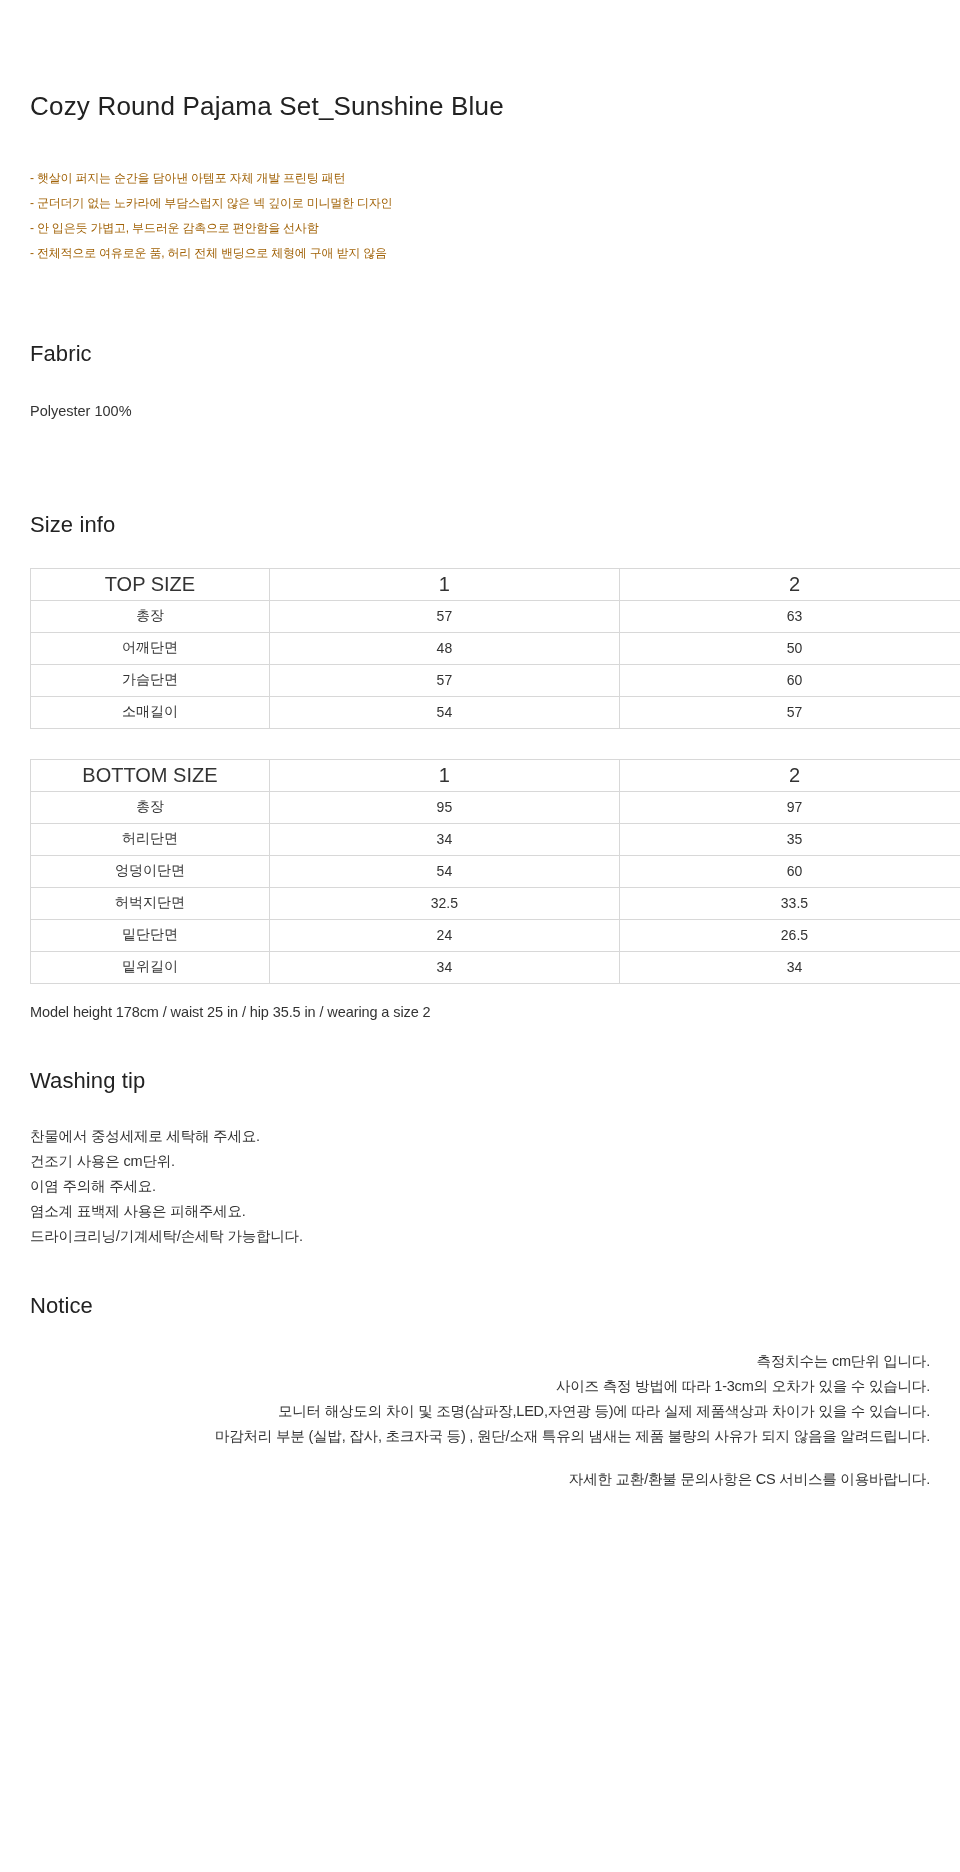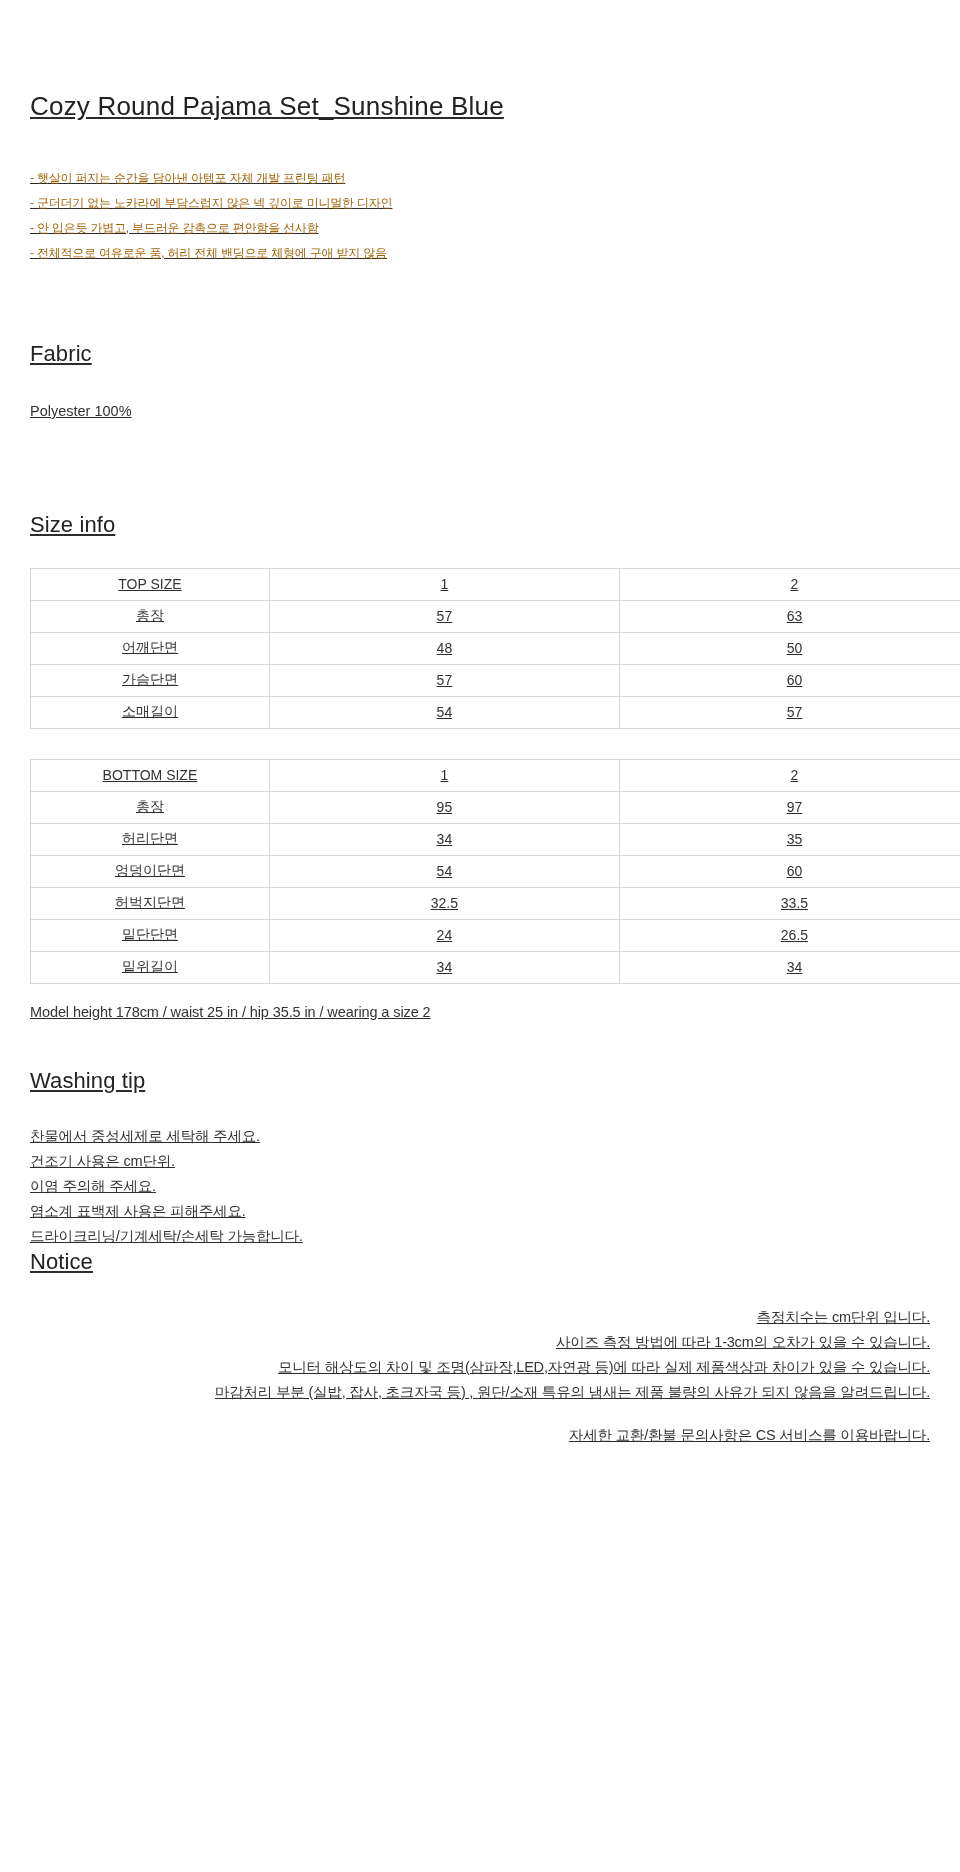--- a/index.html
+++ b/index.html
@@ -13,21 +13,20 @@
     font-family: "Liberation Sans", sans-serif;
     color: #2b2b2b;
     -webkit-font-smoothing: antialiased;
   }
   .page {
     width: 960px;
     min-height: 1872px;
     box-sizing: border-box;
     padding: 60px 30px 40px 30px;
     position: relative;
-    text-decoration: underline;
   }
   .product-title {
     font-size: 26px;
     font-weight: 400;
     letter-spacing: 0.2px;
     color: #222222;
     margin: 30px 0 0 0;
     line-height: 1.3;
   }
   .bullet-list {
@@ -68,42 +67,42 @@
     text-align: center;
     vertical-align: middle;
     font-size: 14px;
     color: #333333;
     padding: 0;
   }
   table.size-table col.c0 { width: 232px; }
   table.size-table col.c1 { width: 340px; }
   table.size-table col.c2 { width: 340px; }
   table.size-table tr.header td {
-    font-size: 14px;
+    font-size: 20px;
     color: #333333;
   }
   .table-gap { height: 30px; }
   .model-note {
     margin-top: 20px;
     font-size: 14.5px;
     color: #333333;
     letter-spacing: -0.1px;
   }
   .washing-section { margin-top: 48px; }
   .washing-body {
     margin-top: 30px;
   }
   .washing-body .line,
   .notice-body .line {
     font-size: 14.5px;
     line-height: 25px;
     color: #333333;
     letter-spacing: -0.2px;
   }
-  .notice-section { }
+  .notice-section { margin-top: 44px; }
   .notice-body { margin-top: 30px; text-align: right; }
   .notice-body .spacer { height: 18px; }
 </style>
 </head>
 <body>
 
 <div class="page">
 
   <h1 class="product-title">Cozy Round Pajama Set_Sunshine Blue</h1>
 

